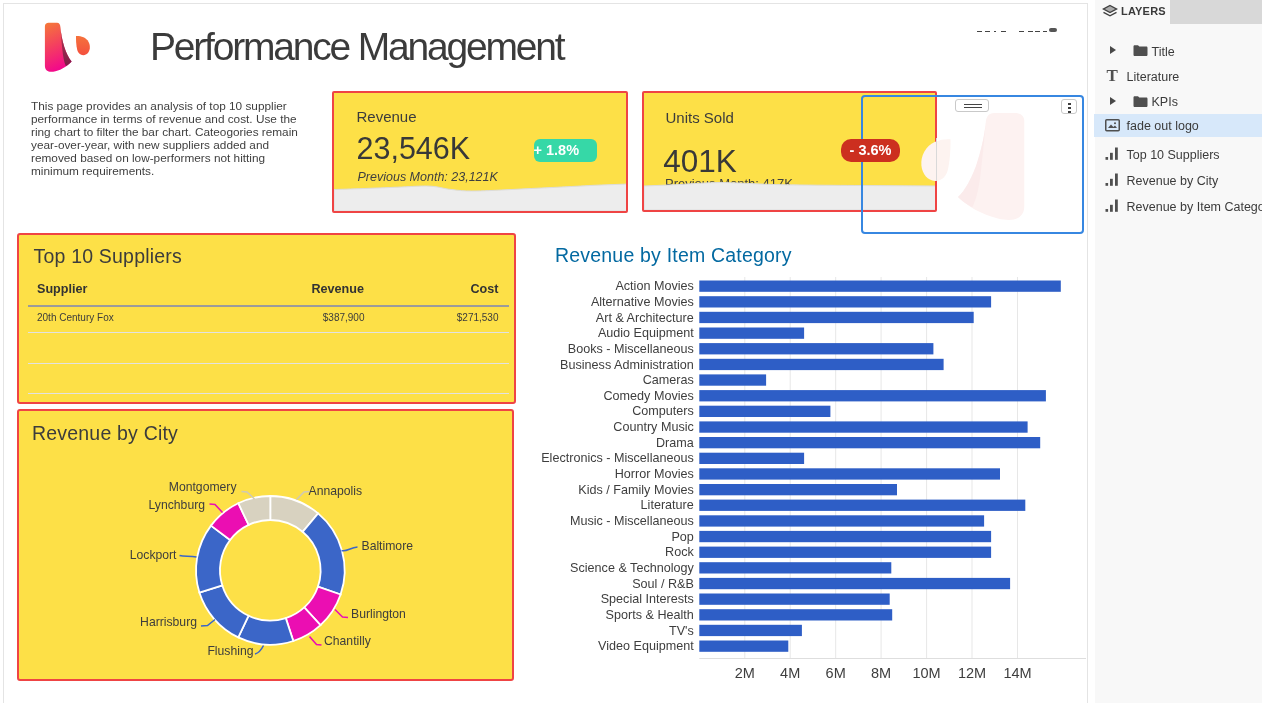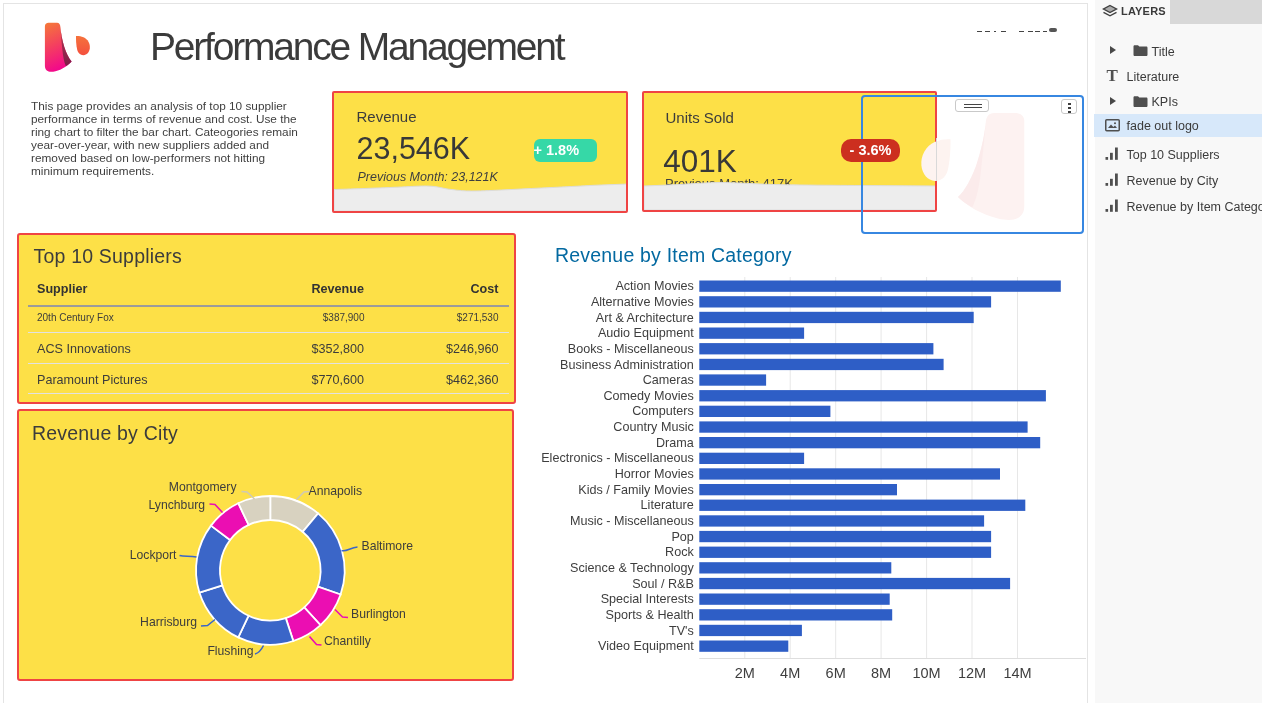--- a/index.html
+++ b/index.html
@@ -65,23 +65,21 @@
    <path d="M0,4 C12,3.5 24,3 36,2.5 C48,1.7 64,0.6 76,0.5 C90,0.6 104,1.5 116,2 C130,2.6 146,2.9 156,3 C180,3.3 200,3.4 217,3.5 L293,4 L293,28 L0,28 Z" fill="#ededed" stroke="#dcdcdc" stroke-width="1"></path>
  </svg>
 </div>
 
 <div class="card" style="left:17px;top:233px;width:499px;height:171px;">
  <div class="abs" style="left:14.5px;top:10px;font-size:19.5px;color:#3c3c3c;letter-spacing:0.2px;">Top 10 Suppliers</div>
  <div class="abs" style="left:18px;top:47px;width:461.5px;font-size:12.6px;font-weight:bold;color:#333;">Supplier<span style="position:absolute;right:134.5px;">Revenue</span><span style="position:absolute;right:0;">Cost</span></div>
  <div class="abs" style="left:9px;top:69.5px;width:481px;border-top:2px solid #9b9b9b;"></div>
  <div class="abs" style="left:18px;top:76.5px;width:461.5px;font-size:10px;color:#3c3c3c;">20th Century Fox<span style="position:absolute;right:134px;">$387,900</span><span style="position:absolute;right:0;">$271,530</span></div>
  <div class="abs" style="left:9px;top:96.5px;width:481px;border-top:1px solid #e2e2e2;"></div>
- <div class="abs" style="left:18px;top:106.5px;width:461.5px;font-size:12.6px;color:#3c3c3c;">ACS Innovations<span style="position:absolute;right:134.5px;">$352,800</span><span style="position:absolute;right:0;">$246,960</span></div>
  <div class="abs" style="left:9px;top:127.5px;width:481px;border-top:1px solid #e2e2e2;"></div>
- <div class="abs" style="left:18px;top:137.5px;width:461.5px;font-size:12.6px;color:#3c3c3c;">Paramount Pictures<span style="position:absolute;right:134.5px;">$770,600</span><span style="position:absolute;right:0;">$462,360</span></div>
  <div class="abs" style="left:9px;top:158px;width:481px;border-top:1px solid #e2e2e2;"></div>
 </div>
 
 <div class="card" style="left:17px;top:409px;width:497px;height:272px;">
  <div class="abs" style="left:13px;top:10.5px;font-size:19.5px;color:#3c3c3c;letter-spacing:0.2px;">Revenue by City</div>
  <svg class="abs" style="left:0;top:0;" width="495" height="270" viewBox="0 0 495 270">
 <path d="M251.3,85.0 A74.3,74.3 0 0 1 299.1,102.4 L283.6,120.8 A50.3,50.3 0 0 0 251.3,109.0 Z" fill="#d8d2c0" stroke="#fff" stroke-width="1.8"></path>
 <path d="M299.1,102.4 A74.3,74.3 0 0 1 321.6,183.5 L298.9,175.7 A50.3,50.3 0 0 0 283.6,120.8 Z" fill="#3b66c8" stroke="#fff" stroke-width="1.8"></path>
 <path d="M321.6,183.5 A74.3,74.3 0 0 1 301.5,214.1 L285.3,196.4 A50.3,50.3 0 0 0 298.9,175.7 Z" fill="#eb0eb2" stroke="#fff" stroke-width="1.8"></path>
 <path d="M301.5,214.1 A74.3,74.3 0 0 1 274.3,230.0 L266.8,207.1 A50.3,50.3 0 0 0 285.3,196.4 Z" fill="#eb0eb2" stroke="#fff" stroke-width="1.8"></path>

